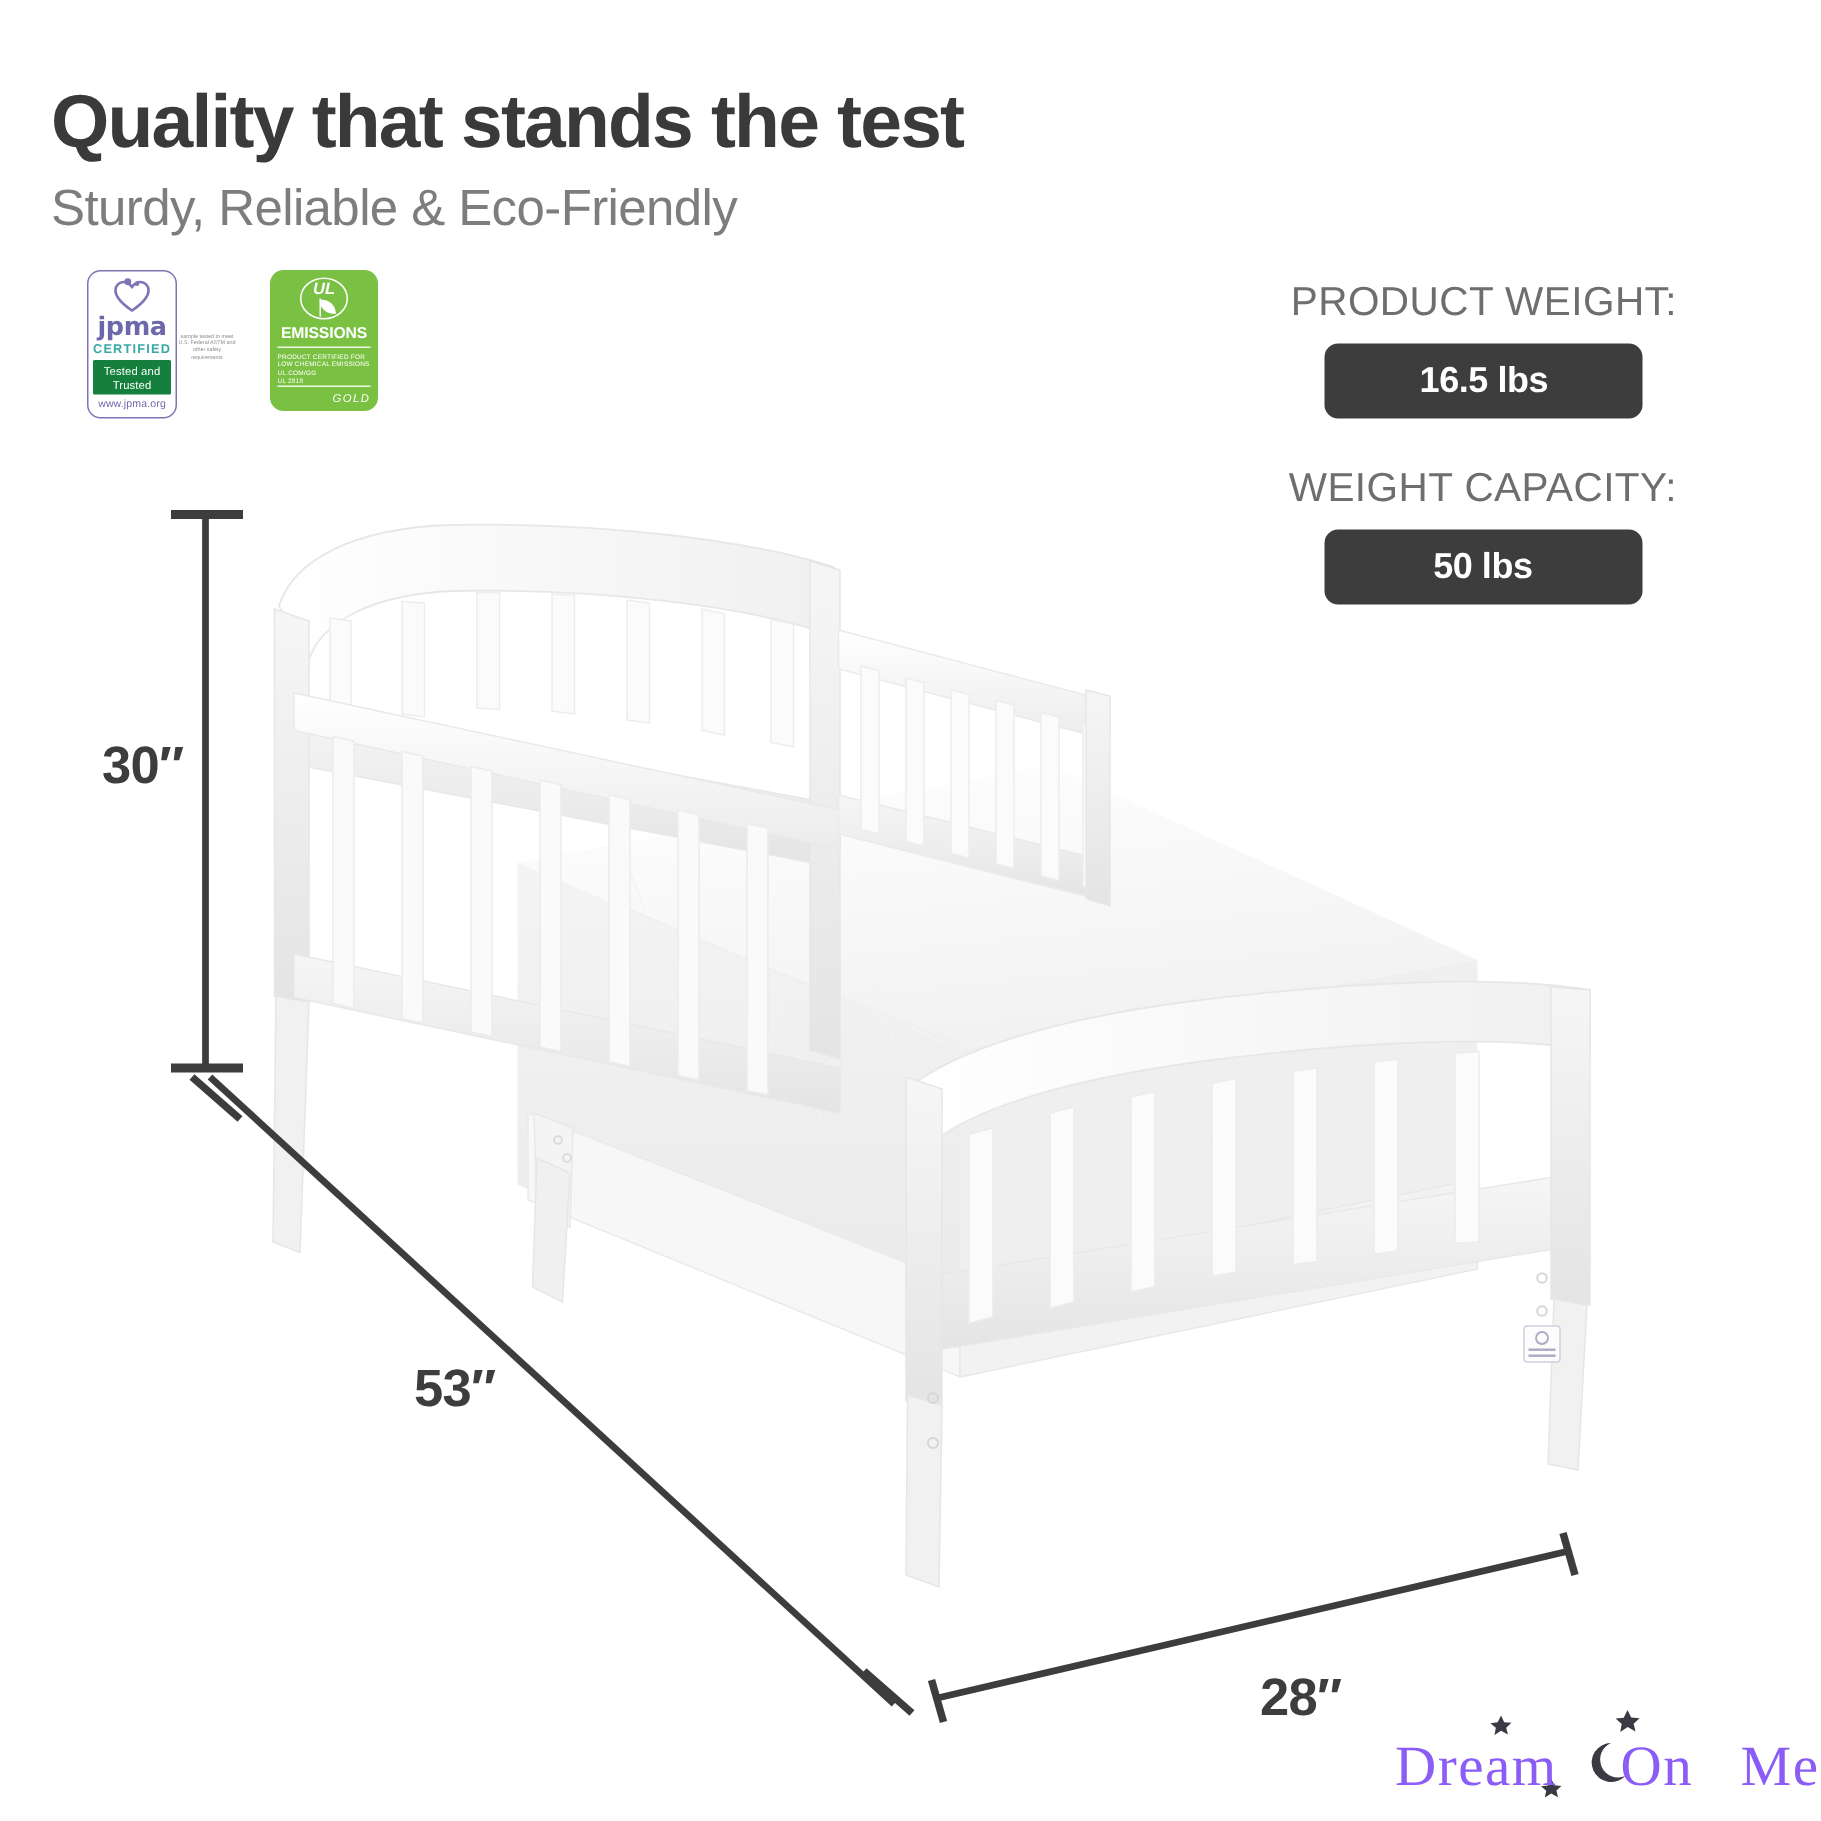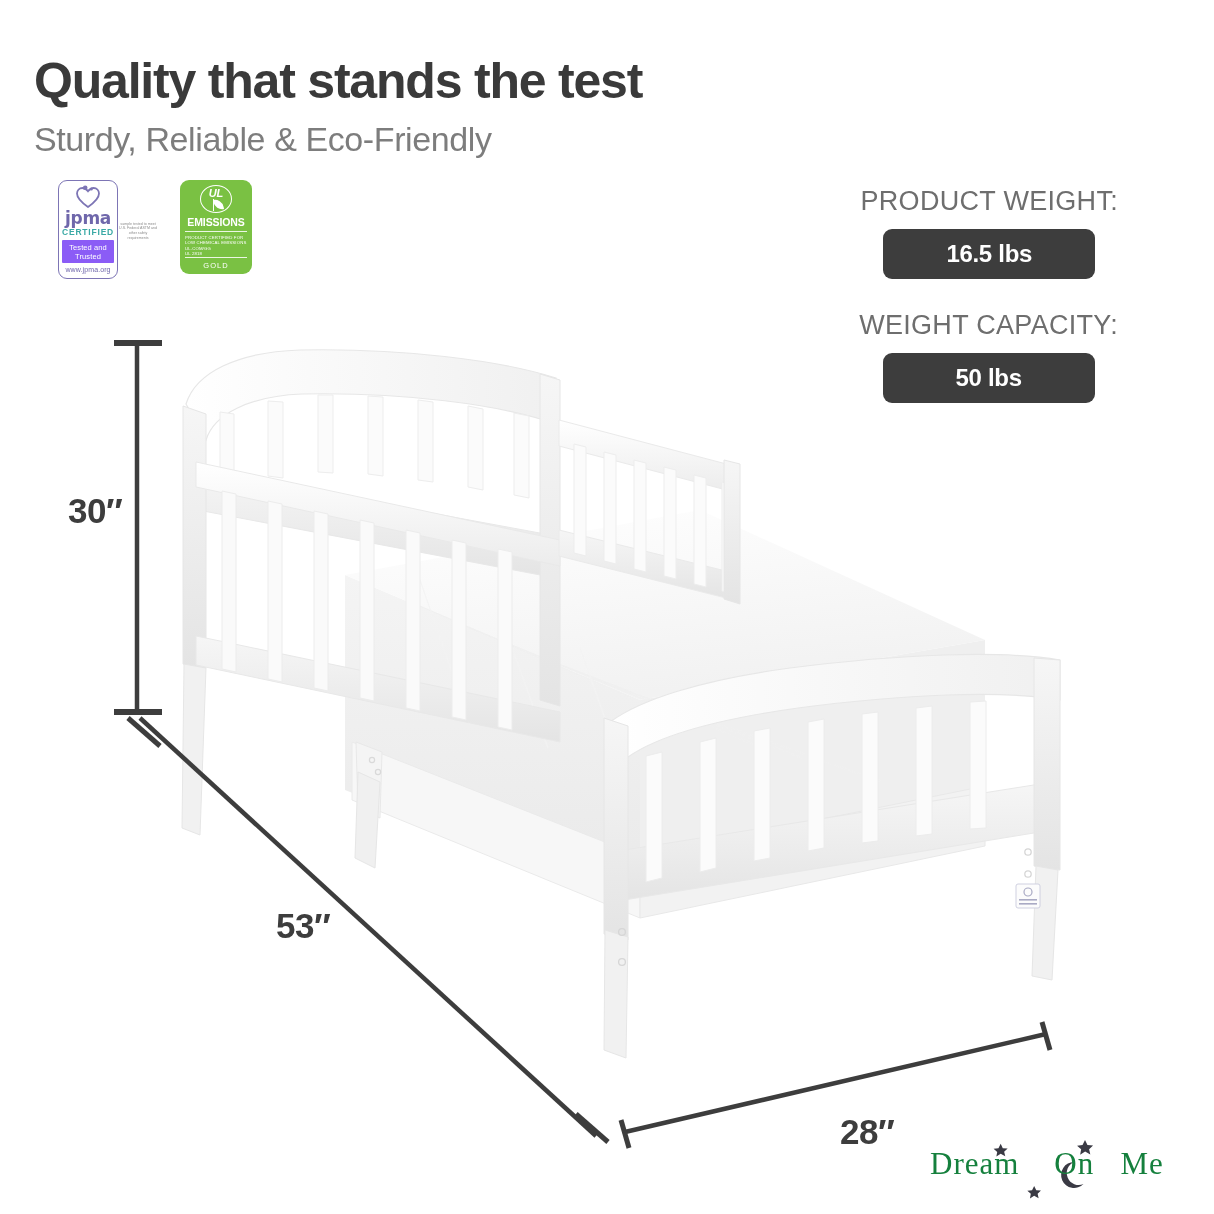--- a/index.html
+++ b/index.html
@@ -82,21 +82,21 @@
   .jpma-certified {
     font-size: 8.5px;
     font-weight: bold;
     letter-spacing: 0.8px;
     color: #3aa9a5;
     margin-top: 1px;
   }
   .jpma-band {
     margin-top: 3px;
     width: 100%;
-    background: #8b5cf6;
+    background: #15803d;
     color: #ffffff;
     font-size: 7.5px;
     text-align: center;
     padding: 2.5px 0;
     border-radius: 1px;
     letter-spacing: 0.1px;
   }
   .jpma-url {
     font-size: 7px;
     color: #6f67ab;
@@ -180,24 +180,25 @@
     font-size: 4.3px;
     line-height: 5.6px;
     letter-spacing: 0.15px;
     align-self: flex-start;
     text-align: left;
   }
   .gg-gold {
     margin-top: auto;
     font-size: 7.5px;
     letter-spacing: 1px;
-    text-align: center;
+    text-align: right;
     width: 100%;
     padding-top: 3px;
     border-top: 1px solid rgba(255,255,255,0.85);
+    font-style: italic;
   }
 
   
   .weight-block {
     position: absolute;
     right: 96px;
     text-align: center;
   }
   .weight-block.first { top: 186px; }
   .weight-block.second { top: 310px; }
@@ -239,25 +240,25 @@
   .logo {
     position: absolute;
     left: 930px;
     top: 1140px;
     width: 256px;
     height: 62px;
   }
   .logo-text {
     position: absolute;
     left: 0;
-    top: 6px;
+    top: 16px;
     width: 256px;
     font-family: "Liberation Serif", serif;
-    font-size: 31px;
-    color: #15803d;
+    font-size: 38px;
+    color: #8b5cf6;
     letter-spacing: 1px;
     white-space: nowrap;
   }
 </style>
 </head>
 <body>
 
 <div id="page">
 
   <div class="headline">Quality that stands the test</div>

